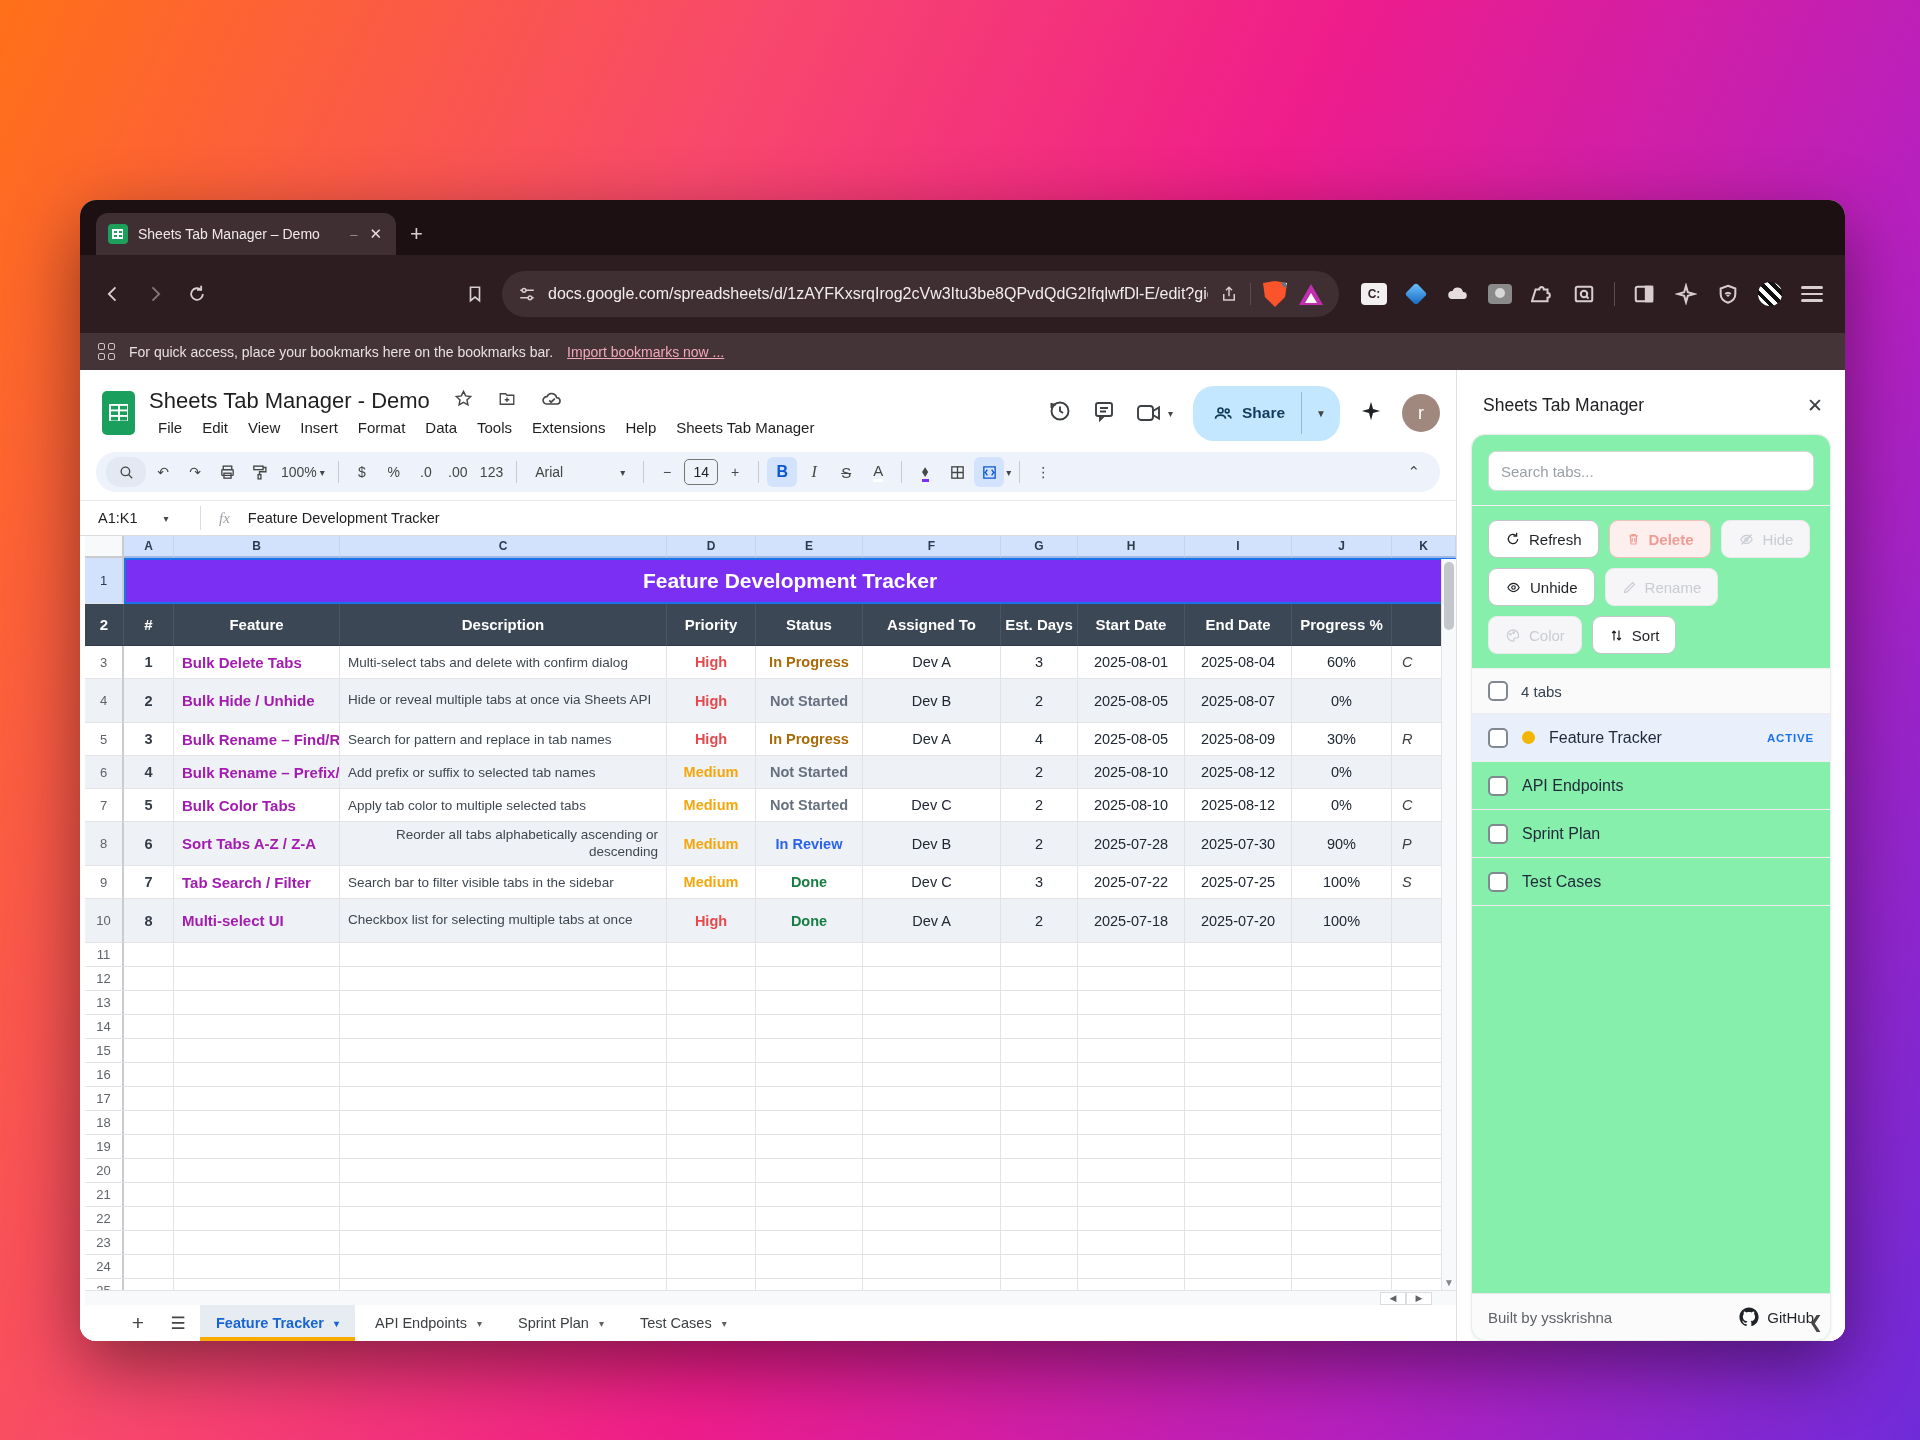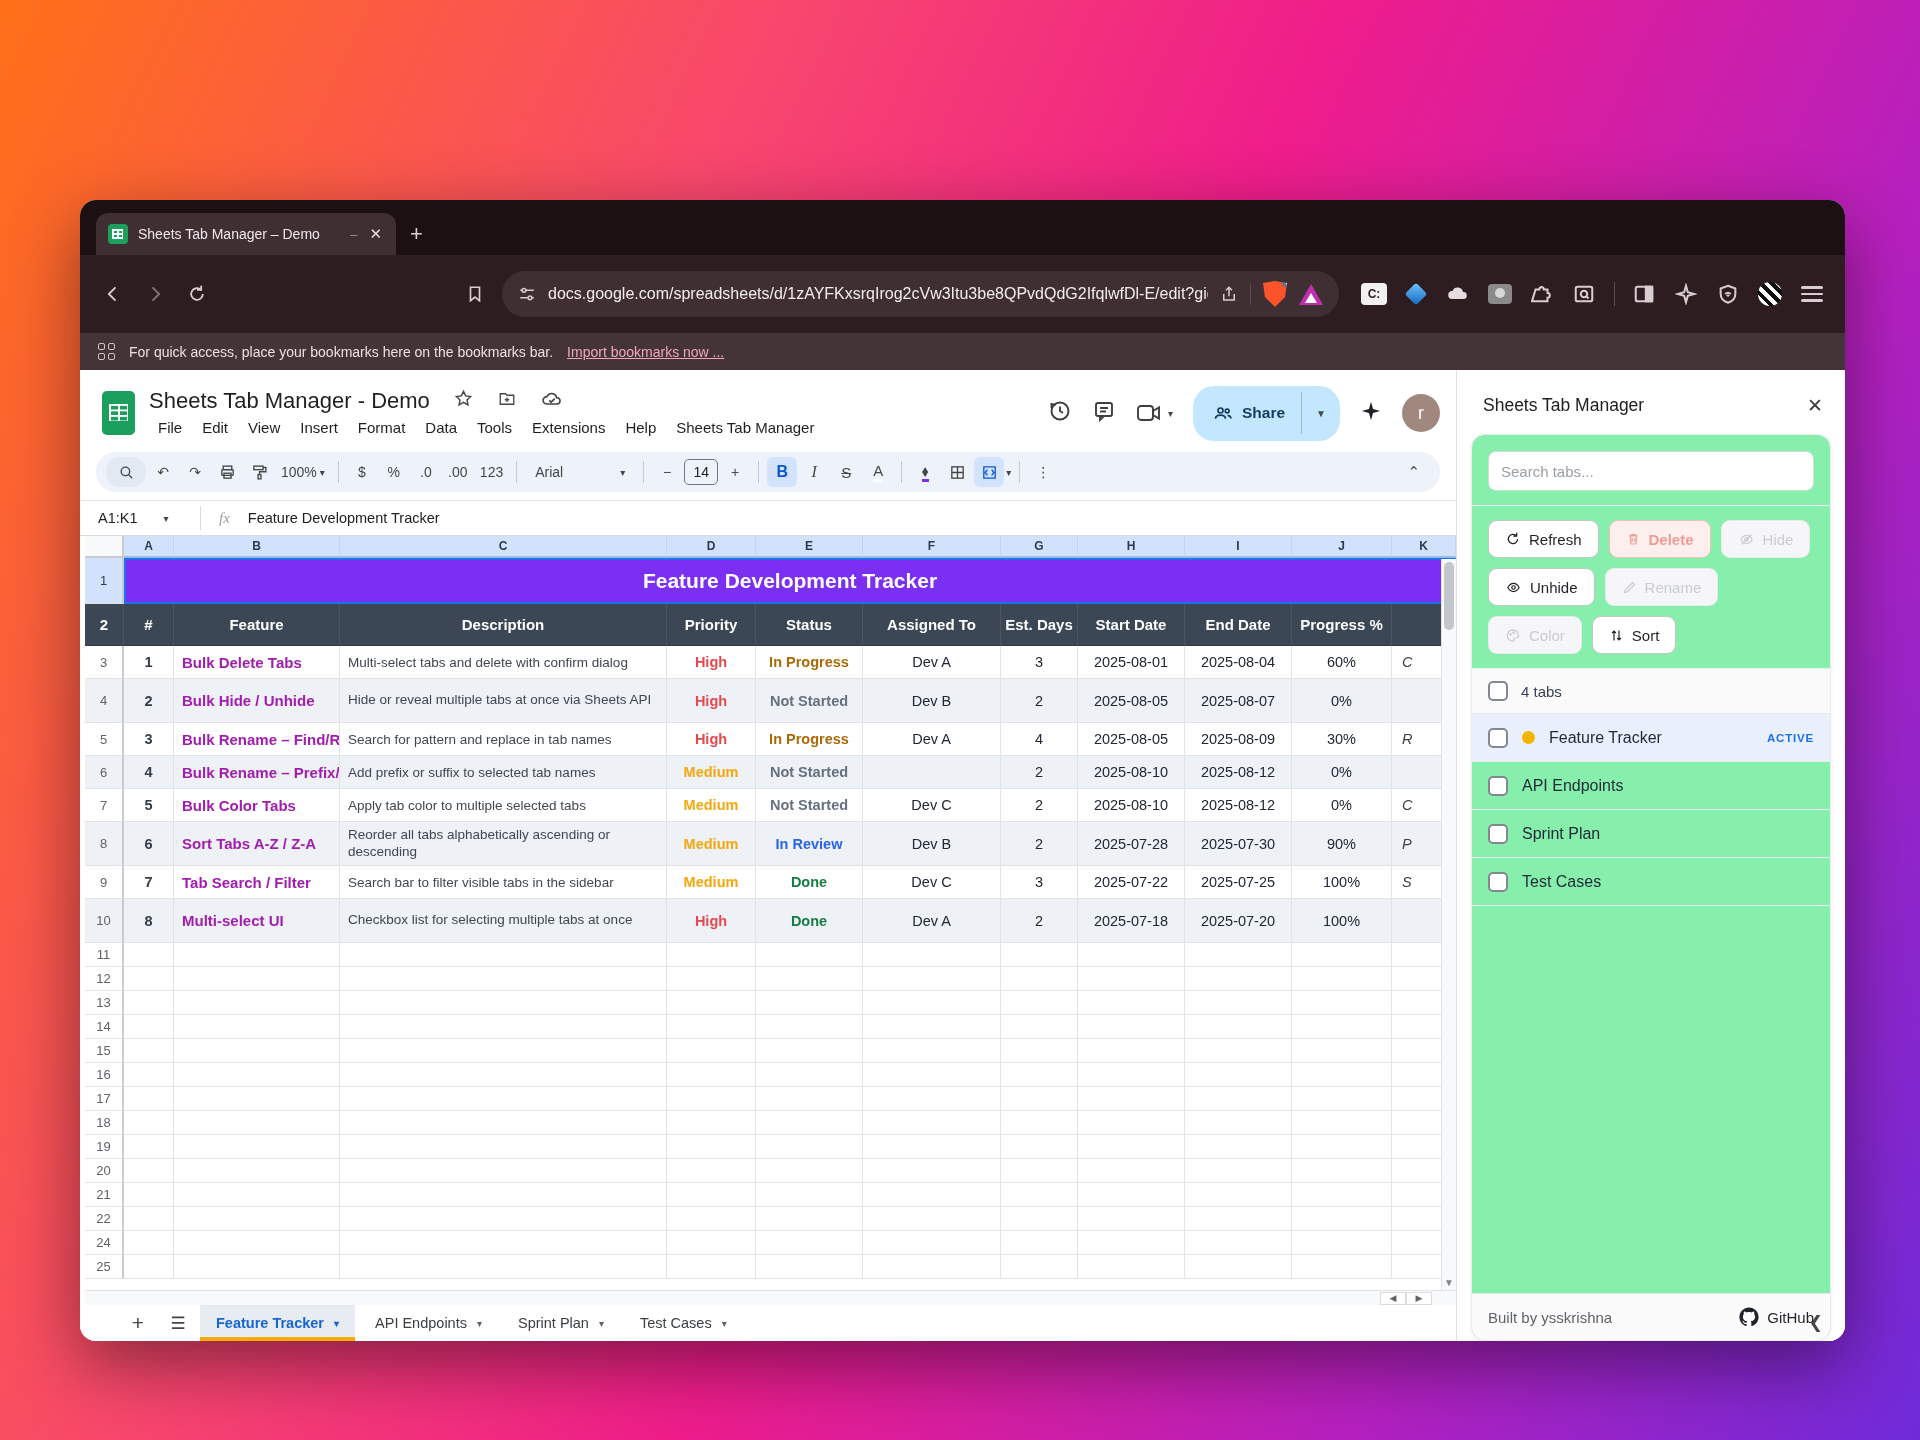--- a/index.html
+++ b/index.html
@@ -121,21 +121,21 @@
   .slate-row { height:42px; }
   .slate-row .cell { background:#3b4754; color:#fff; font-weight:700; font-size:15px; justify-content:center;
     border-right:1px solid #4a5662; border-bottom:1px solid #2f3a46; }
   .data-row { height:33px; background:#fff; }
   .data-row.alt { background:#eef1f6; }
   .data-row.tall { height:44px; }
   .data-row .cell { background:transparent; }
   .c-num { justify-content:center; font-weight:700; color:#333c47; }
   .c-feature { font-weight:700; color:#a21caf; font-size:15px; }
   .c-desc { font-size:13.5px; color:#3f4750; }
-  .tall .c-desc { white-space:normal; line-height:1.25; }
+  .tall .c-desc { white-space:normal; line-height:1.25;text-align:right; }
   .c-center { justify-content:center; }
   .c-k { font-style:italic; color:#3c4043; padding-left:10px; }
   .pri-high { background:#f9d9db; color:#e4494e; font-weight:700; justify-content:center; }
   .pri-medium { background:#fdf1cc; color:#f4a70d; font-weight:700; justify-content:center; }
   .st-in-progress { background:#fceec0; color:#a96a08; font-weight:700; justify-content:center; }
   .st-not-started { background:#dfe4eb; color:#66707f; font-weight:700; justify-content:center; }
   .st-in-review { background:#dbe7fd; color:#2a64e8; font-weight:700; justify-content:center; }
   .st-done { background:#d5f2e1; color:#177d42; font-weight:700; justify-content:center; }
   .empty-row { height:24px; background:#fff; }
   .vscroll { position:absolute; top:23px; right:0; bottom:0; width:15px; background:#f8f9fa; border-left:1px solid #e2e3e6; }
@@ -793,20 +793,34 @@
                 <div class="cell"></div>
     <div class="cell"></div>
                 <div class="cell"></div>
     <div class="cell"></div>
                 <div class="cell"></div>
     <div class="cell"></div>
                 <div class="cell"></div>
     <div class="cell"></div>
   </div>
 
+  <div class="grid-row empty-row">
+    <div class="cell gut">23</div>
+    <div class="cell"></div>
+                <div class="cell"></div>
+    <div class="cell"></div>
+                <div class="cell"></div>
+    <div class="cell"></div>
+                <div class="cell"></div>
+    <div class="cell"></div>
+                <div class="cell"></div>
+    <div class="cell"></div>
+                <div class="cell"></div>
+    <div class="cell"></div>
+  </div>
 
   <div class="grid-row empty-row">
     <div class="cell gut">24</div>
     <div class="cell"></div>
                 <div class="cell"></div>
     <div class="cell"></div>
                 <div class="cell"></div>
     <div class="cell"></div>
                 <div class="cell"></div>
     <div class="cell"></div>

